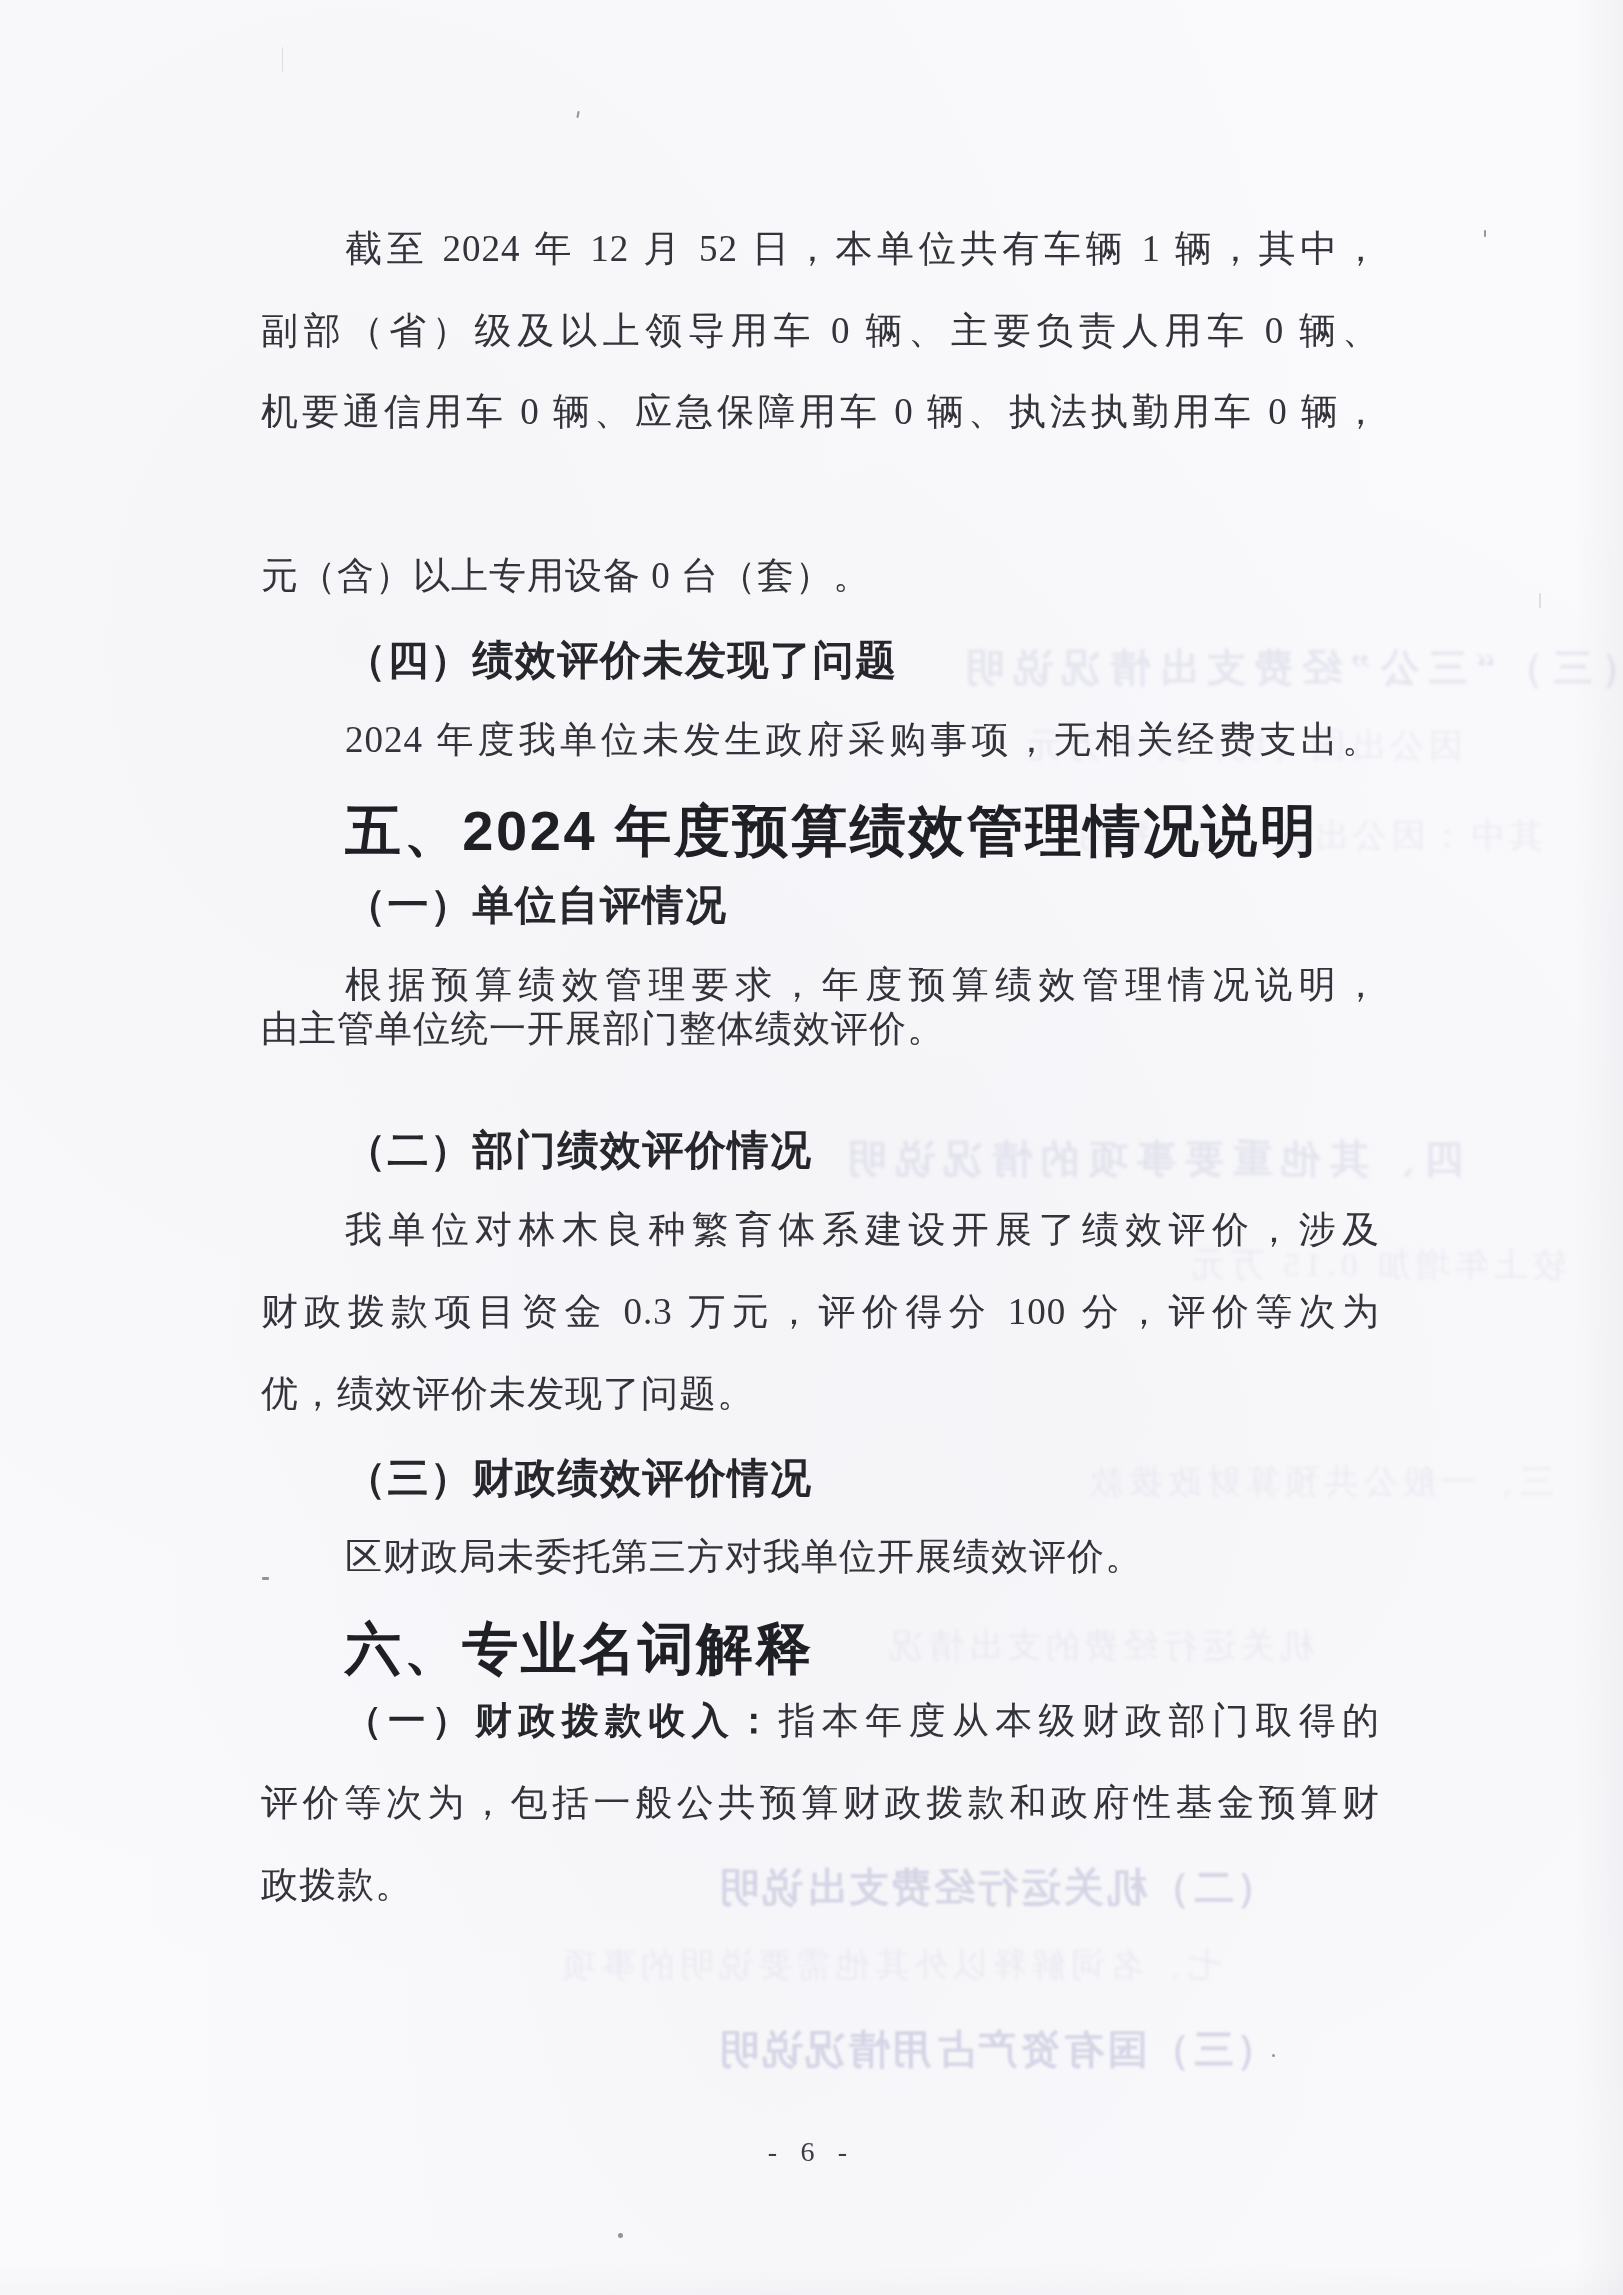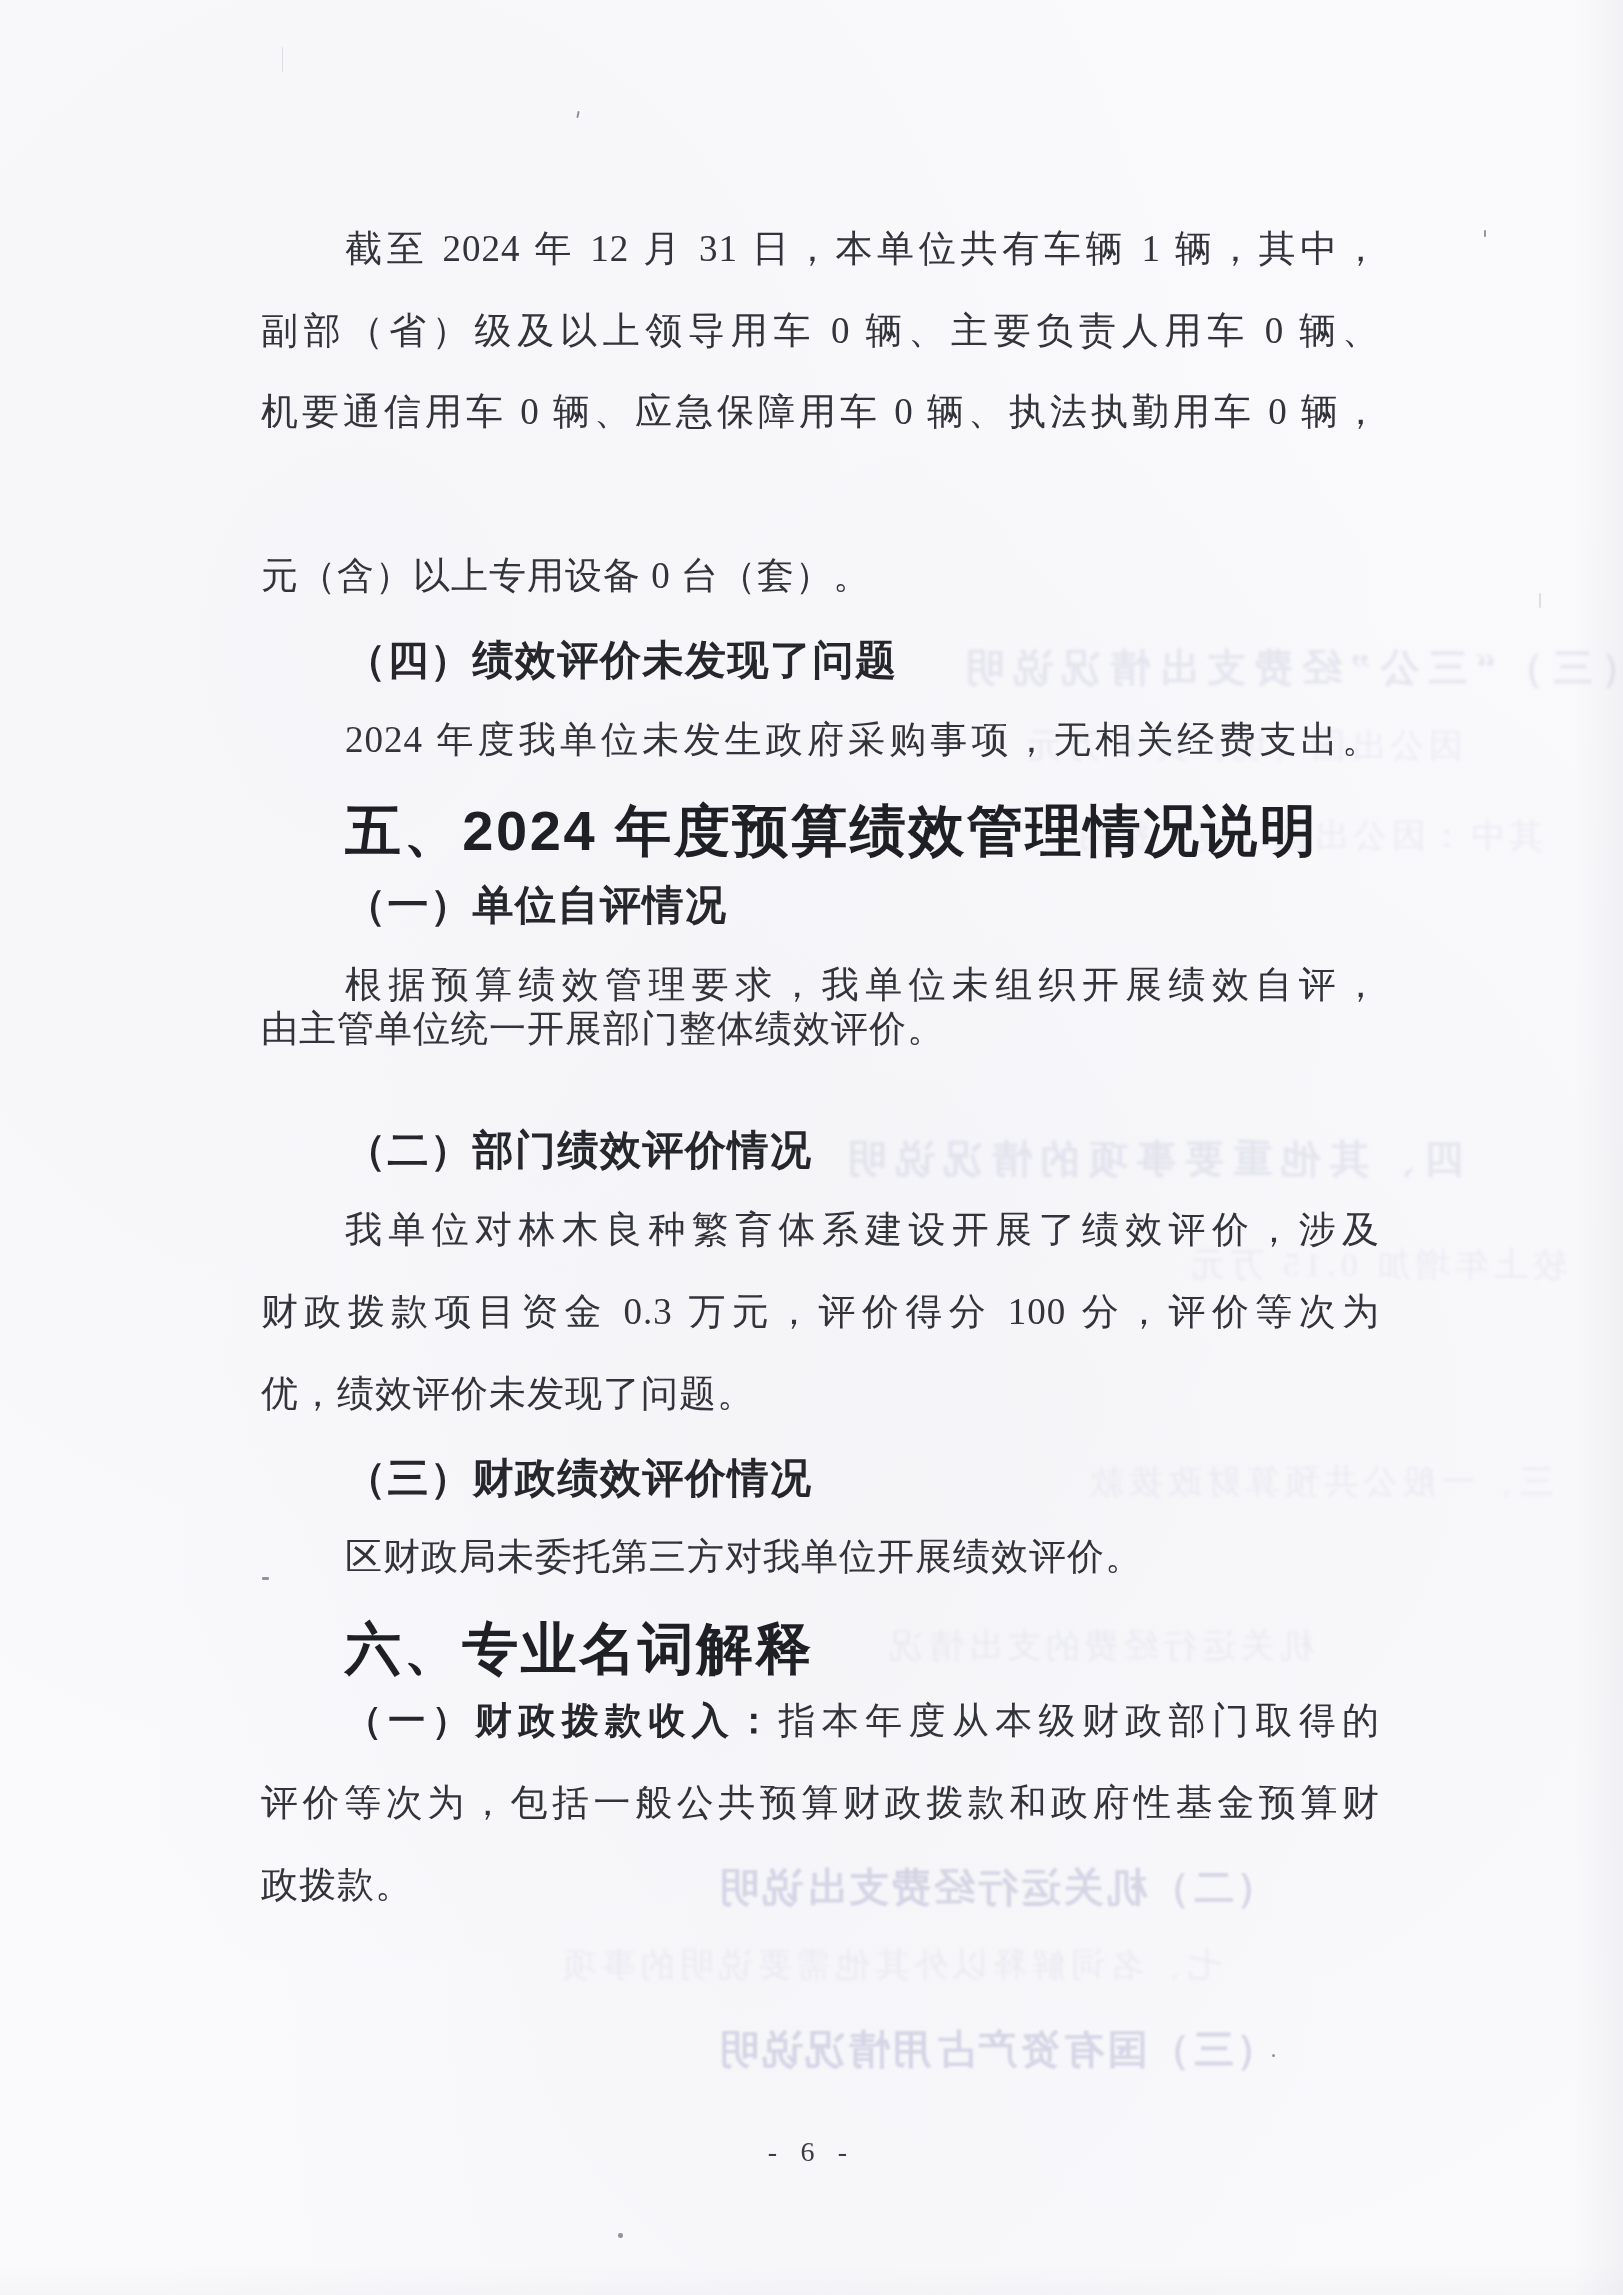--- a/index.html
+++ b/index.html
@@ -120,31 +120,31 @@
   <div class="bleed bleed-soft" style="top:723px; left:1022px;">因公出国（境）费 0 万元</div>
   <div class="bleed bleed-soft" style="top:813px; left:1073px;">其中：因公出国（境）费用</div>
   <div class="bleed bleed-mid" style="top:1132px; left:838px;">四、其他重要事项的情况说明</div>
   <div class="bleed bleed-soft" style="top:1242px; left:1186px;">较上年增加 0.15 万元</div>
   <div class="bleed bleed-soft" style="top:1459px; left:1084px;">三、一般公共预算财政拨款</div>
   <div class="bleed bleed-soft" style="top:1623px; left:884px;">机关运行经费的支出情况</div>
   <div class="bleed bleed-strong" style="top:1860px; left:716px;">（二）机关运行经费支出说明</div>
   <div class="bleed bleed-soft" style="top:1942px; left:557px;">七、名词解释以外其他需要说明的事项</div>
   <div class="bleed bleed-strong" style="top:2022px; left:716px;">（三）国有资产占用情况说明</div>
 
-  <div class="line fill first" style="top:225px">截至 2024 年 12 月 31 日，本单位共有车辆 1 辆，其中，</div>
+  <div class="line fill first" style="top:225px">截至 2024 年 12 月 52 日，本单位共有车辆 1 辆，其中，</div>
   <div class="line fill" style="top:307px">副部（省）级及以上领导用车 0 辆、主要负责人用车 0 辆、</div>
   <div class="line fill" style="top:388px">机要通信用车 0 辆、应急保障用车 0 辆、执法执勤用车 0 辆，</div>
   <div class="line" style="top:552px">元（含）以上专用设备 0 台（套）。</div>
 
   <div class="line h-kai first" style="top:634px">（四）绩效评价未发现了问题</div>
   <div class="line fill first" style="top:716px">2024 年度我单位未发生政府采购事项，无相关经费支出。</div>
 
   <div class="line h-hei first" style="top:795px">五、2024 年度预算绩效管理情况说明</div>
   <div class="line h-kai first" style="top:879px">（一）单位自评情况</div>
-  <div class="line fill first" style="top:961px">根据预算绩效管理要求，我单位未组织开展绩效自评，</div>
+  <div class="line fill first" style="top:961px">根据预算绩效管理要求，年度预算绩效管理情况说明，</div>
   <div class="line" style="top:1005px">由主管单位统一开展部门整体绩效评价。</div>
 
   <div class="line h-kai first" style="top:1124px">（二）部门绩效评价情况</div>
   <div class="line fill first" style="top:1206px">我单位对林木良种繁育体系建设开展了绩效评价，涉及</div>
   <div class="line fill" style="top:1288px">财政拨款项目资金 0.3 万元，评价得分 100 分，评价等次为</div>
   <div class="line" style="top:1370px">优，绩效评价未发现了问题。</div>
 
   <div class="line h-kai first" style="top:1452px">（三）财政绩效评价情况</div>
   <div class="line first" style="top:1533px">区财政局未委托第三方对我单位开展绩效评价。</div>
 

